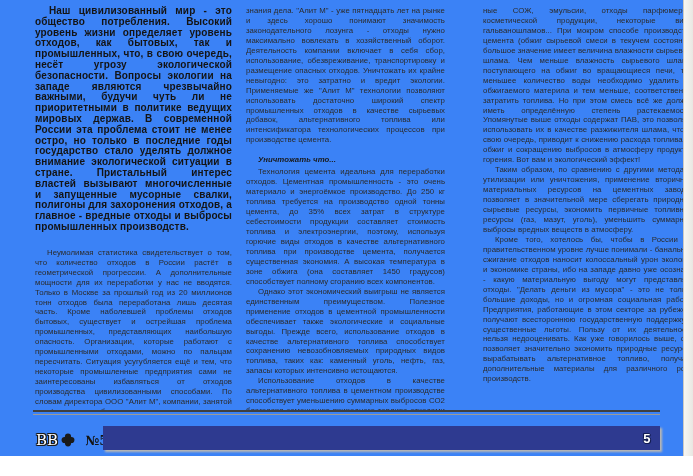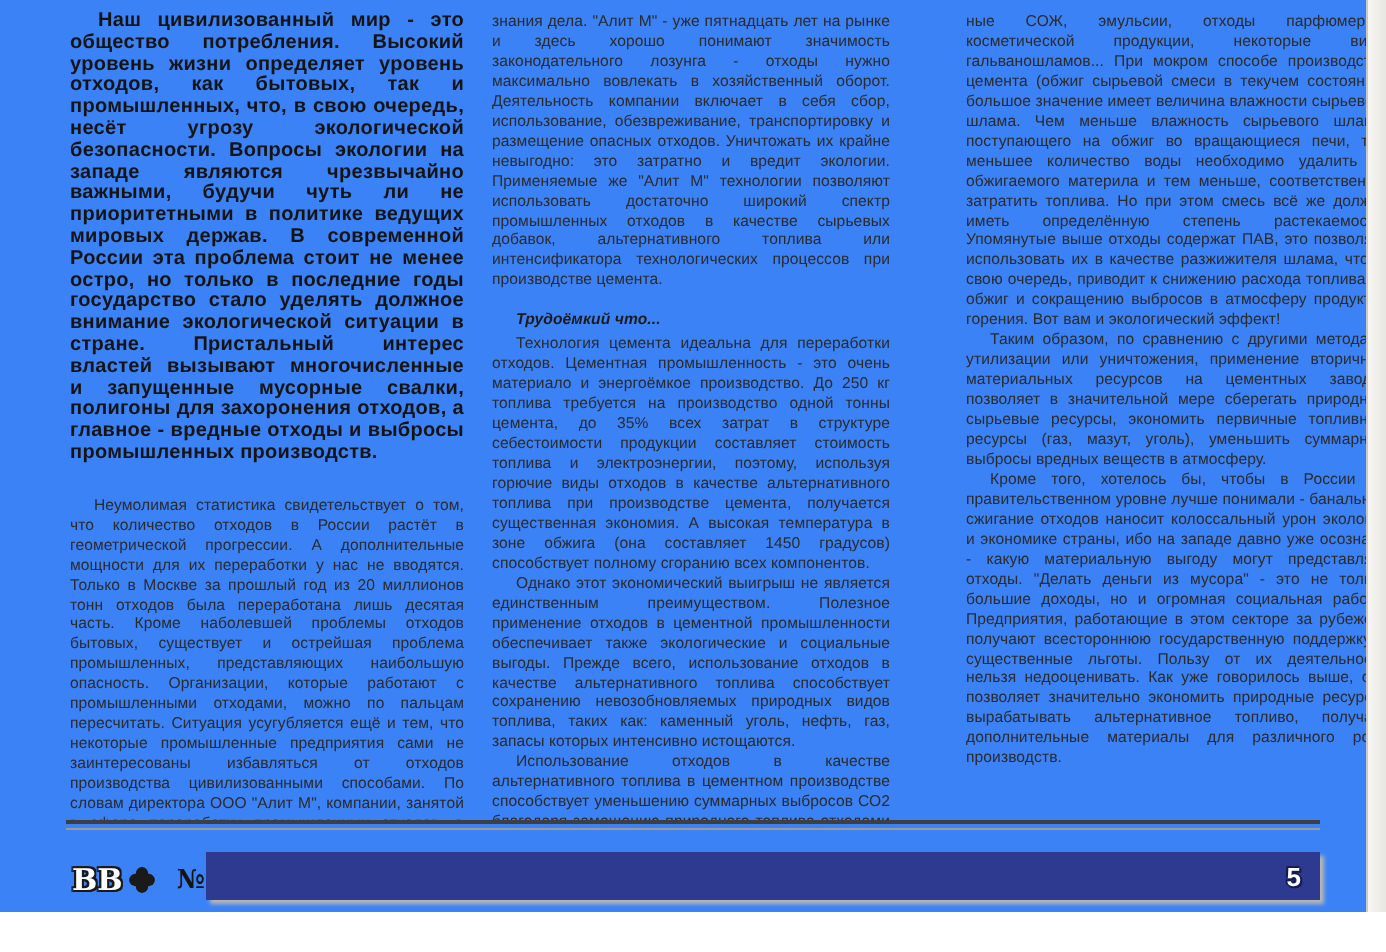--- a/index.html
+++ b/index.html
@@ -32,21 +32,21 @@
   }
   .rule{
     position:absolute;left:33px;top:410px;width:627px;height:2px;
     border-top:2px solid #3f3f3f;border-bottom:1px solid #9c9a96;
   }
   .logo{
     position:absolute;left:36px;top:428px;height:24px;
     display:flex;align-items:center;gap:4px;
   }
   .logo-bb{
-    font-family:"DejaVu Serif", serif;font-weight:bold;font-size:15px;
+    font-family:"DejaVu Serif", serif;font-weight:normal;font-size:15px;
     color:#ffffff;line-height:1;
     text-shadow:-1px 0 #1a1a1a,1px 0 #1a1a1a,0 -1px #1a1a1a,0 1px #1a1a1a,
                 -1px -1px #1a1a1a,1px -1px #1a1a1a,-1px 1px #1a1a1a,1px 1px #1a1a1a;
   }
   .clover{display:inline-flex;margin-left:-1px;}
   .logo-issue{
     font-family:"DejaVu Serif", serif;font-weight:bold;font-size:13px;
     color:#141414;line-height:1;margin-left:6px;
   }
   .bar{
@@ -71,21 +71,21 @@
 
 <div class="page">
 
   <div class="col col-left">
     <p class="intro">Наш цивилизованный мир - это общество потребления. Высокий уровень жизни определяет уровень отходов, как бытовых, так и промышленных, что, в свою очередь, несёт угрозу экологической безопасности. Вопросы экологии на западе являются чрезвычайно важными, будучи чуть ли не приоритетными в политике ведущих мировых держав. В современной России эта проблема стоит не менее остро, но только в последние годы государство стало уделять должное внимание экологической ситуации в стране. Пристальный интерес властей вызывают многочисленные и запущенные мусорные свалки, полигоны для захоронения отходов, а главное - вредные отходы и выбросы промышленных производств.</p>
     <p class="bt ind gap-top">Неумолимая статистика свидетельствует о том, что количество отходов в России растёт в геометрической прогрессии. А дополнительные мощности для их переработки у нас не вводятся. Только в Москве за прошлый год из 20 миллионов тонн отходов была переработана лишь десятая часть. Кроме наболевшей проблемы отходов бытовых, существует и острейшая проблема промышленных, представляющих наибольшую опасность. Организации, которые работают с промышленными отходами, можно по пальцам пересчитать. Ситуация усугубляется ещё и тем, что некоторые промышленные предприятия сами не заинтересованы избавляться от отходов производства цивилизованными способами. По словам директора ООО "Алит М", компании, занятой в сфере переработки промышленных отходов, в последнее время всё же наметилась положительная тенденция - сегодня закон обязывает промпредприятия сдавать свои отходы переработчикам. Трудоёмкий механизм сбора таких отходов - годами отлаженный процесс, требующий досконального</p>
   </div>
 
   <div class="col col-mid">
     <p class="bt">знания дела. "Алит М" - уже пятнадцать лет на рынке и здесь хорошо понимают значимость законодательного лозунга - отходы нужно максимально вовлекать в хозяйственный оборот. Деятельность компании включает в себя сбор, использование, обезвреживание, транспортировку и размещение опасных отходов. Уничтожать их крайне невыгодно: это затратно и вредит экологии. Применяемые же "Алит М" технологии позволяют использовать достаточно широкий спектр промышленных отходов в качестве сырьевых добавок, альтернативного топлива или интенсификатора технологических процессов при производстве цемента.</p>
-    <p class="bt heading">Трудоёмкий что...</p>
+    <p class="bt heading">Уничтожать что...</p>
     <p class="bt ind">Технология цемента идеальна для переработки отходов. Цементная промышленность - это очень материало и энергоёмкое производство. До 250 кг топлива требуется на производство одной тонны цемента, до 35% всех затрат в структуре себестоимости продукции составляет стоимость топлива и электроэнергии, поэтому, используя горючие виды отходов в качестве альтернативного топлива при производстве цемента, получается существенная экономия. А высокая температура в зоне обжига (она составляет 1450 градусов) способствует полному сгоранию всех компонентов.</p>
     <p class="bt ind">Однако этот экономический выигрыш не является единственным преимуществом. Полезное применение отходов в цементной промышленности обеспечивает также экологические и социальные выгоды. Прежде всего, использование отходов в качестве альтернативного топлива способствует сохранению невозобновляемых природных видов топлива, таких как: каменный уголь, нефть, газ, запасы которых интенсивно истощаются.</p>
     <p class="bt ind">Использование отходов в качестве альтернативного топлива в цементном производстве способствует уменьшению суммарных выбросов СО2 благодаря замещению природного топлива отходами (которые в противном случае пришлось бы сжигать дополнительно и выбрасывать в атмосферу СО2) или вывозить на полигоны или свалки, откуда тоже выделяются парниковые газы.</p>
 
   </div>
 
   <div class="col col-right">
     <p class="bt">ные СОЖ, эмульсии, отходы парфюмерно-косметической продукции, некоторые виды гальваношламов... При мокром способе производства цемента (обжиг сырьевой смеси в текучем состоянии) большое значение имеет величина влажности сырьевого шлама. Чем меньше влажность сырьевого шлама, поступающего на обжиг во вращающиеся печи, тем меньшее количество воды необходимо удалить из обжигаемого материла и тем меньше, соответственно, затратить топлива. Но при этом смесь всё же должна иметь определённую степень растекаемости. Упомянутые выше отходы содержат ПАВ, это позволяет использовать их в качестве разжижителя шлама, что, в свою очередь, приводит к снижению расхода топлива на обжиг и сокращению выбросов в атмосферу продуктов горения. Вот вам и экологический эффект!</p>
     <p class="bt ind">Таким образом, по сравнению с другими методами утилизации или уничтожения, применение вторичных материальных ресурсов на цементных заводах позволяет в значительной мере сберегать природные сырьевые ресурсы, экономить первичные топливные ресурсы (газ, мазут, уголь), уменьшить суммарные выбросы вредных веществ в атмосферу.</p>
     <p class="bt ind">Кроме того, хотелось бы, чтобы в России на правительственном уровне лучше понимали - банальное сжигание отходов наносит колоссальный урон экологии и экономике страны, ибо на западе давно уже осознали - какую материальную выгоду могут представлять отходы. "Делать деньги из мусора" - это не только большие доходы, но и огромная социальная работа. Предприятия, работающие в этом секторе за рубежом, получают всестороннюю государственную поддержку и существенные льготы. Пользу от их деятельности нельзя недооценивать. Как уже говорилось выше, она позволяет значительно экономить природные ресурсы, вырабатывать альтернативное топливо, получать дополнительные материалы для различного рода производств.</p>

